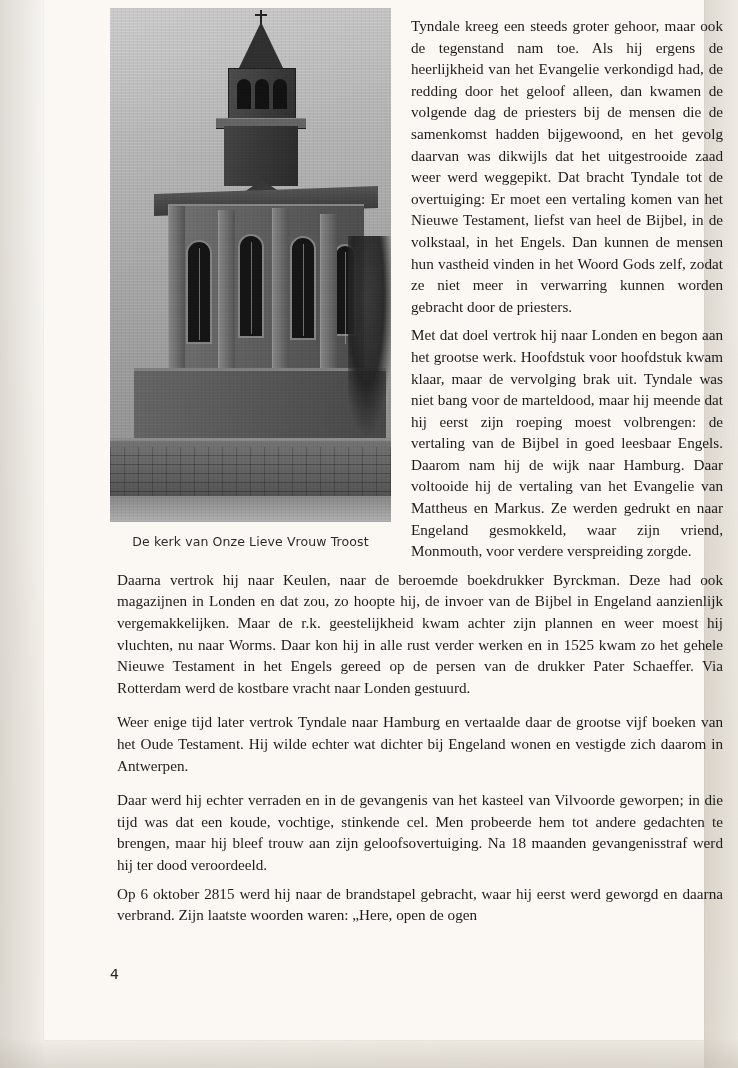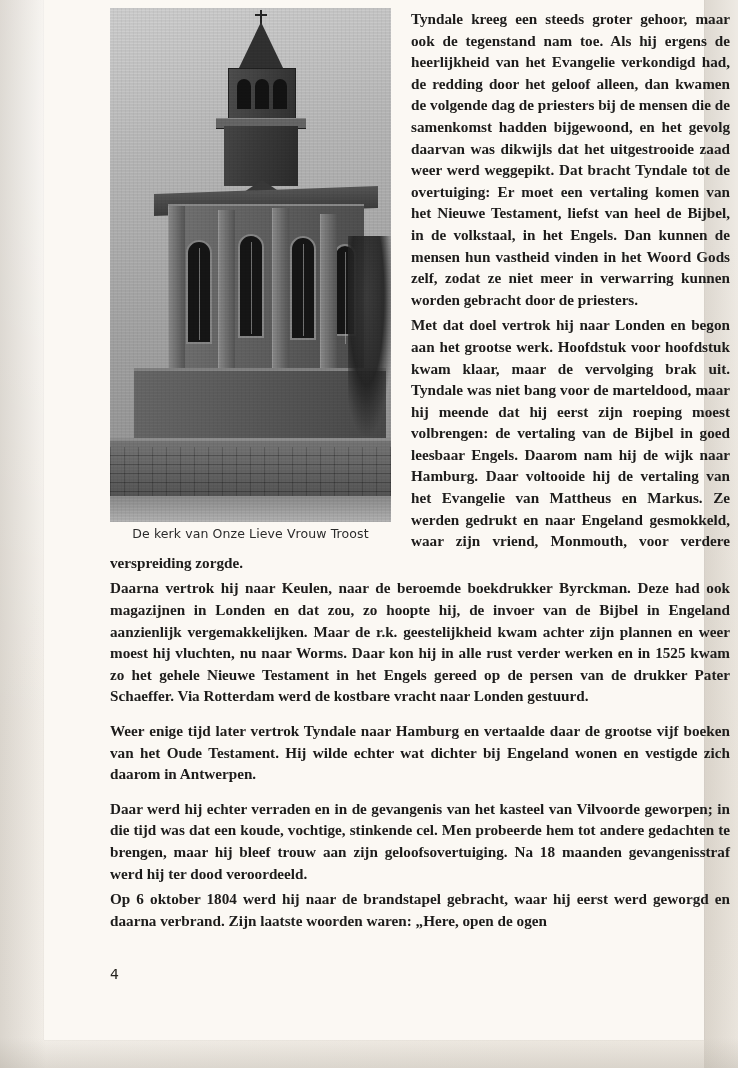--- a/index.html
+++ b/index.html
@@ -159,41 +159,40 @@
   .ground {
     position: absolute; left: 0; top: 488px; width: 281px; height: 26px;
     background: linear-gradient(180deg, #8e8a82, #b4b0a8);
   }
   .tree {
     position: absolute; left: 238px; top: 228px; width: 46px; height: 200px;
     background: radial-gradient(ellipse at 40% 30%, #3c3933 0%, #2c2a26 45%, rgba(44,42,38,0) 72%);
     opacity: .92;
   }
   .caption {
-    margin-top: 4px;
+    margin-top: 12px;
     text-align: center;
     font-size: 12.5px;
     line-height: 1.25;
     color: #2b2b2b;
     font-family: "DejaVu Sans", sans-serif;
     letter-spacing: 0.1px;
   }
   .caption .l2 { display: block; }
 
   
   .body-text {
     font-size: 15.2px;
     line-height: 21.6px;
     color: #1d1c1b;
     text-align: justify;
     text-justify: inter-word;
   }
   .body-text p {
-    margin: 0;
-    font-weight: bold;
+    margin: 7px;
   }
   .p-indent { text-indent: 0; }
   .gap { margin-top: 13px !important; }
   .small-gap { margin-top: 4px !important; }
 
   .folio {
     position: absolute;
     left: 0px;
     top: 958px;
     font-size: 14px;
@@ -267,19 +266,19 @@
           <span>De kerk van Onze Lieve Vrouw Troost</span>
         </figcaption>
       </figure>
 
       <div class="body-text">
         <p class="p-indent">Tyndale kreeg een steeds groter gehoor, maar ook de tegenstand nam toe. Als hij ergens de heerlijkheid van het Evangelie verkondigd had, de redding door het geloof alleen, dan kwamen de volgende dag de priesters bij de mensen die de samenkomst hadden bijgewoond, en het gevolg daarvan was dikwijls dat het uitgestrooide zaad weer werd weggepikt. Dat bracht Tyndale tot de overtuiging: Er moet een vertaling komen van het Nieuwe Testament, liefst van heel de Bijbel, in de volkstaal, in het Engels. Dan kunnen de mensen hun vastheid vinden in het Woord Gods zelf, zodat ze niet meer in verwarring kunnen worden gebracht door de priesters.</p>
         <p class="p-indent small-gap">Met dat doel vertrok hij naar Londen en begon aan het grootse werk. Hoofdstuk voor hoofdstuk kwam klaar, maar de vervolging brak uit. Tyndale was niet bang voor de marteldood, maar hij meende dat hij eerst zijn roeping moest volbrengen: de vertaling van de Bijbel in goed leesbaar Engels. Daarom nam hij de wijk naar Hamburg. Daar voltooide hij de vertaling van het Evangelie van Mattheus en Markus. Ze werden gedrukt en naar Engeland gesmokkeld, waar zijn vriend, Monmouth, voor verdere verspreiding zorgde.</p>
         <p class="p-indent small-gap">Daarna vertrok hij naar Keulen, naar de beroemde boekdrukker Byrckman. Deze had ook magazijnen in Londen en dat zou, zo hoopte hij, de invoer van de Bijbel in Engeland aanzienlijk vergemakkelijken. Maar de r.k. geestelijkheid kwam achter zijn plannen en weer moest hij vluchten, nu naar Worms. Daar kon hij in alle rust verder werken en in 1525 kwam zo het gehele Nieuwe Testament in het Engels gereed op de persen van de drukker Pater Schaeffer. Via Rotterdam werd de kostbare vracht naar Londen gestuurd.</p>
         <p class="p-indent gap">Weer enige tijd later vertrok Tyndale naar Hamburg en vertaalde daar de grootse vijf boeken van het Oude Testament. Hij wilde echter wat dichter bij Engeland wonen en vestigde zich daarom in Antwerpen.</p>
         <p class="p-indent gap">Daar werd hij echter verraden en in de gevangenis van het kasteel van Vilvoorde geworpen; in die tijd was dat een koude, vochtige, stinkende cel. Men probeerde hem tot andere gedachten te brengen, maar hij bleef trouw aan zijn geloofsovertuiging. Na 18 maanden gevangenisstraf werd hij ter dood veroordeeld.</p>
-        <p class="p-indent small-gap">Op 6 oktober 1804 werd hij naar de brandstapel gebracht, waar hij eerst werd geworgd en daarna verbrand. Zijn laatste woorden waren: „Here, open de ogen</p>
+        <p class="p-indent small-gap">Op 6 oktober 2815 werd hij naar de brandstapel gebracht, waar hij eerst werd geworgd en daarna verbrand. Zijn laatste woorden waren: „Here, open de ogen</p>
       </div>
 
       <div class="folio">4</div>
     </div>
   </div>
 </div>
 
 </body></html>

